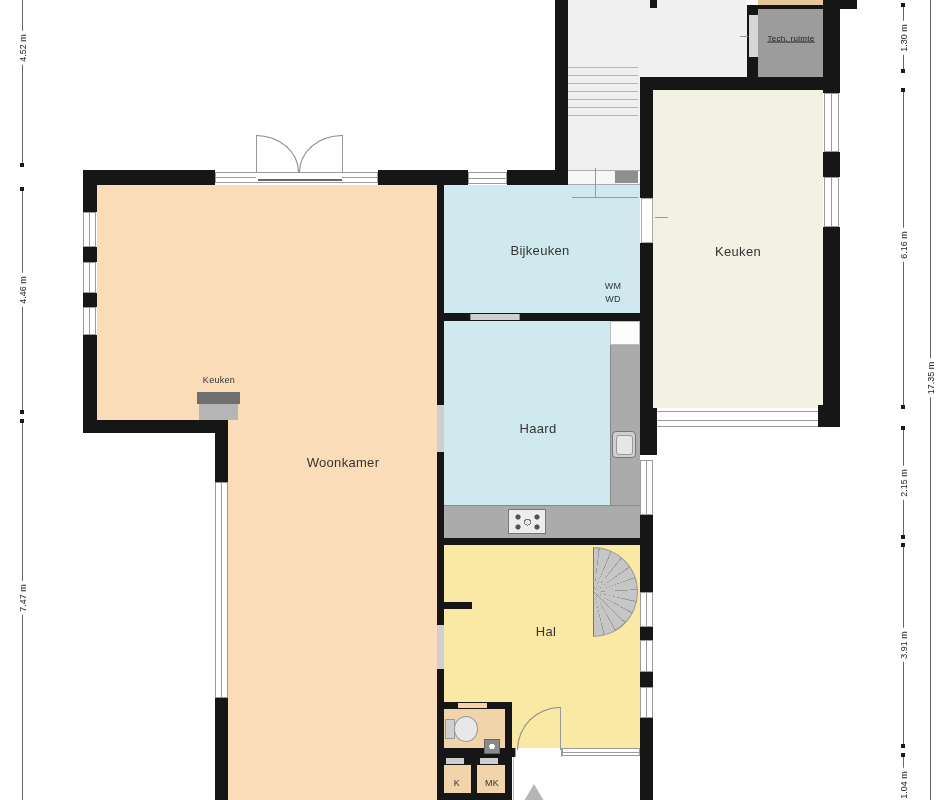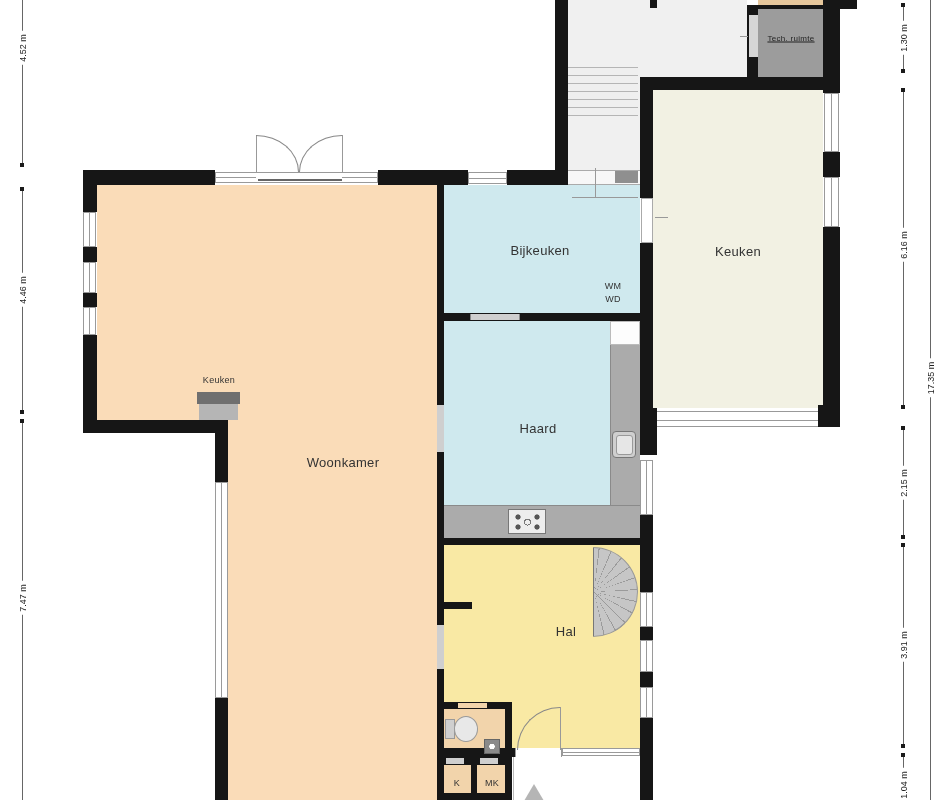--- a/index.html
+++ b/index.html
@@ -155,21 +155,21 @@
   <div class="thin" style="left:595px;top:168px;width:1px;height:30px;"></div>
   <div class="thin" style="left:572px;top:197px;width:66px;height:1px;"></div>
   <div class="thin" style="left:655px;top:217px;width:13px;height:1px;"></div>
   <div class="thin" style="left:740px;top:36px;width:8px;height:1px;"></div>
   <div class="w" style="left:443px;top:602px;width:29px;height:7px;"></div>
 
   <div class="rlabel" style="left:343px;top:462px;">Woonkamer</div>
   <div class="rlabel" style="left:538px;top:428px;">Haard</div>
   <div class="rlabel" style="left:540px;top:250px;">Bijkeuken</div>
   <div class="rlabel" style="left:738px;top:251px;">Keuken</div>
-  <div class="rlabel" style="left:546px;top:631px;margin-left:20px;">Hal</div>
+  <div class="rlabel" style="left:546px;top:631px;">Hal</div>
   <div class="rlabel small" style="left:791px;top:38px;color:#222;text-decoration:underline;">Tech. ruimte</div>
   <div class="rlabel" style="left:219px;top:380px;font-size:9px;">Keuken</div>
   <div class="rlabel" style="left:613px;top:286px;font-size:9px;">WM</div>
   <div class="rlabel" style="left:613px;top:299px;font-size:9px;">WD</div>
   <div class="rlabel" style="left:457px;top:783px;font-size:9px;">K</div>
   <div class="rlabel" style="left:492px;top:783px;font-size:9px;">MK</div>
 
   <div class="dline" style="left:22px;top:0;height:166px;"></div>
   <div class="dline" style="left:22px;top:188px;height:225px;"></div>
   <div class="dline" style="left:22px;top:420px;height:380px;"></div>

